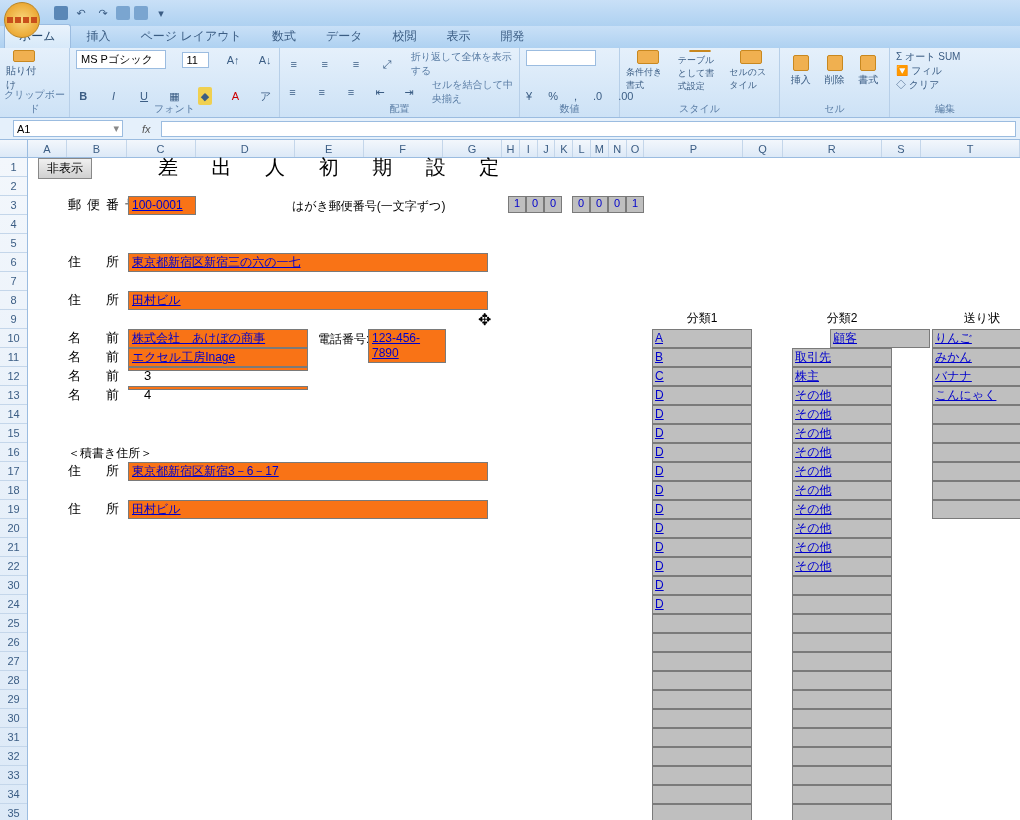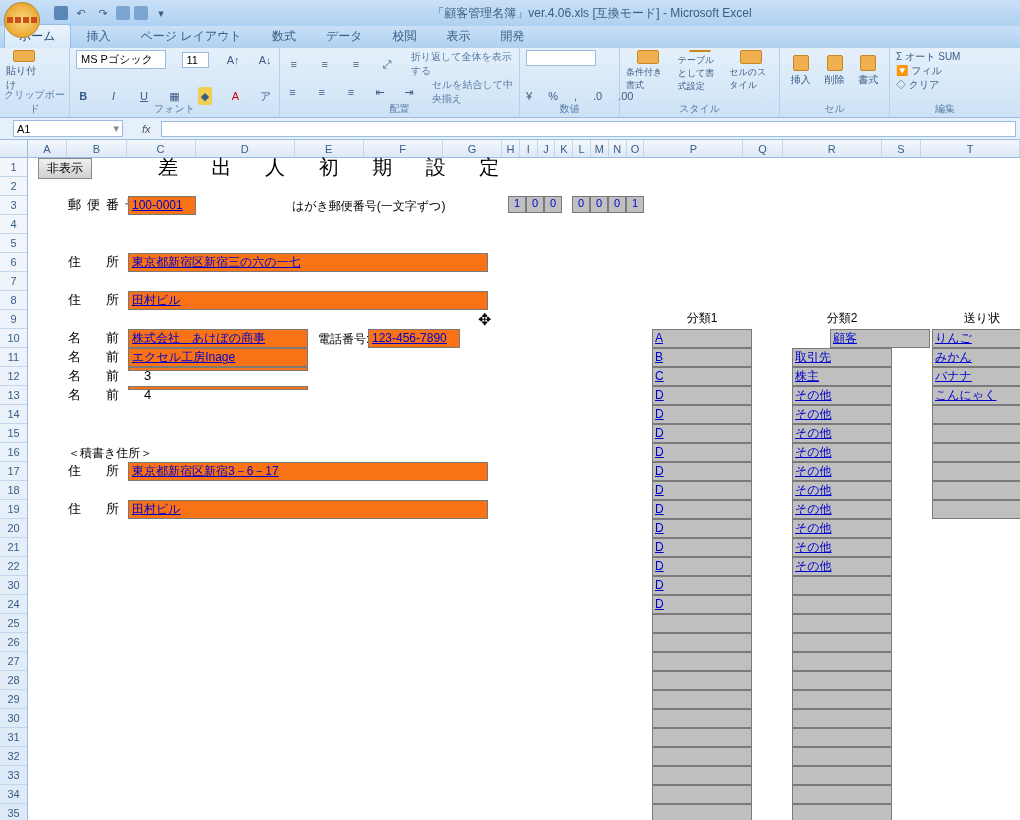--- a/index.html
+++ b/index.html
@@ -69,21 +69,20 @@
       <span class="sq"></span>
   </div>
   <div class="qat">
     <span class="qat-ico"></span>
     <span class="ico">↶</span>
     <span class="ico">↷</span>
     <span class="qat-ico" style="background:#7aa5d0"></span>
     <span class="qat-ico" style="background:#7aa5d0"></span>
     <span class="ico">▾</span>
   </div>
-  <div class="title-text">「顧客管理名簿」ver.4.06.xls [互換モード] - Microsoft Excel</div>
 </div>
 
 <div class="ribbon-tabs">
   <div class="rtab active">ホーム</div>
   <div class="rtab">挿入</div>
   <div class="rtab">ページ レイアウト</div>
   <div class="rtab">数式</div>
   <div class="rtab">データ</div>
   <div class="rtab">校閲</div>
   <div class="rtab">表示</div>
@@ -282,21 +281,21 @@
           <div class="smallcell" style="left:562px;top:38px">0</div>
           <div class="smallcell" style="left:580px;top:38px">0</div>
           <div class="smallcell" style="left:598px;top:38px">1</div>
           <div class="lbl" style="left:40px;top:95px">住　所　1</div>
           <div class="input-box" style="left:100px;top:95px;width:360px">東京都新宿区新宿三の六の一七</div>
           <div class="lbl" style="left:40px;top:133px">住　所　2</div>
           <div class="input-box" style="left:100px;top:133px;width:360px">田村ビル</div>
           <div class="lbl" style="left:40px;top:171px">名　前　1</div>
           <div class="input-box" style="left:100px;top:171px;width:180px">株式会社　あけぼの商事</div>
           <div class="lbl-s" style="left:290px;top:173px">電話番号:</div>
-          <div class="input-box" style="left:340px;top:171px;width:92px">123-456-7890</div>
+          <div class="input-box" style="left:340px;top:171px;width:78px">123-456-7890</div>
           <div class="lbl" style="left:40px;top:190px">名　前　2</div>
           <div class="input-box" style="left:100px;top:190px;width:180px">エクセル工房Inage</div>
           <div class="lbl" style="left:40px;top:209px">名　前　3</div>
           <div class="input-box noline" style="left:100px;top:209px;width:180px"></div>
           <div class="lbl" style="left:40px;top:228px">名　前　4</div>
           <div class="input-box noline" style="left:100px;top:228px;width:180px"></div>
           <div class="lbl-s" style="left:40px;top:287px">＜積書き住所＞</div>
           <div class="lbl" style="left:40px;top:304px">住　所　1</div>
           <div class="input-box" style="left:100px;top:304px;width:360px">東京都新宿区新宿3－6－17</div>
           <div class="lbl" style="left:40px;top:342px">住　所　2</div>

